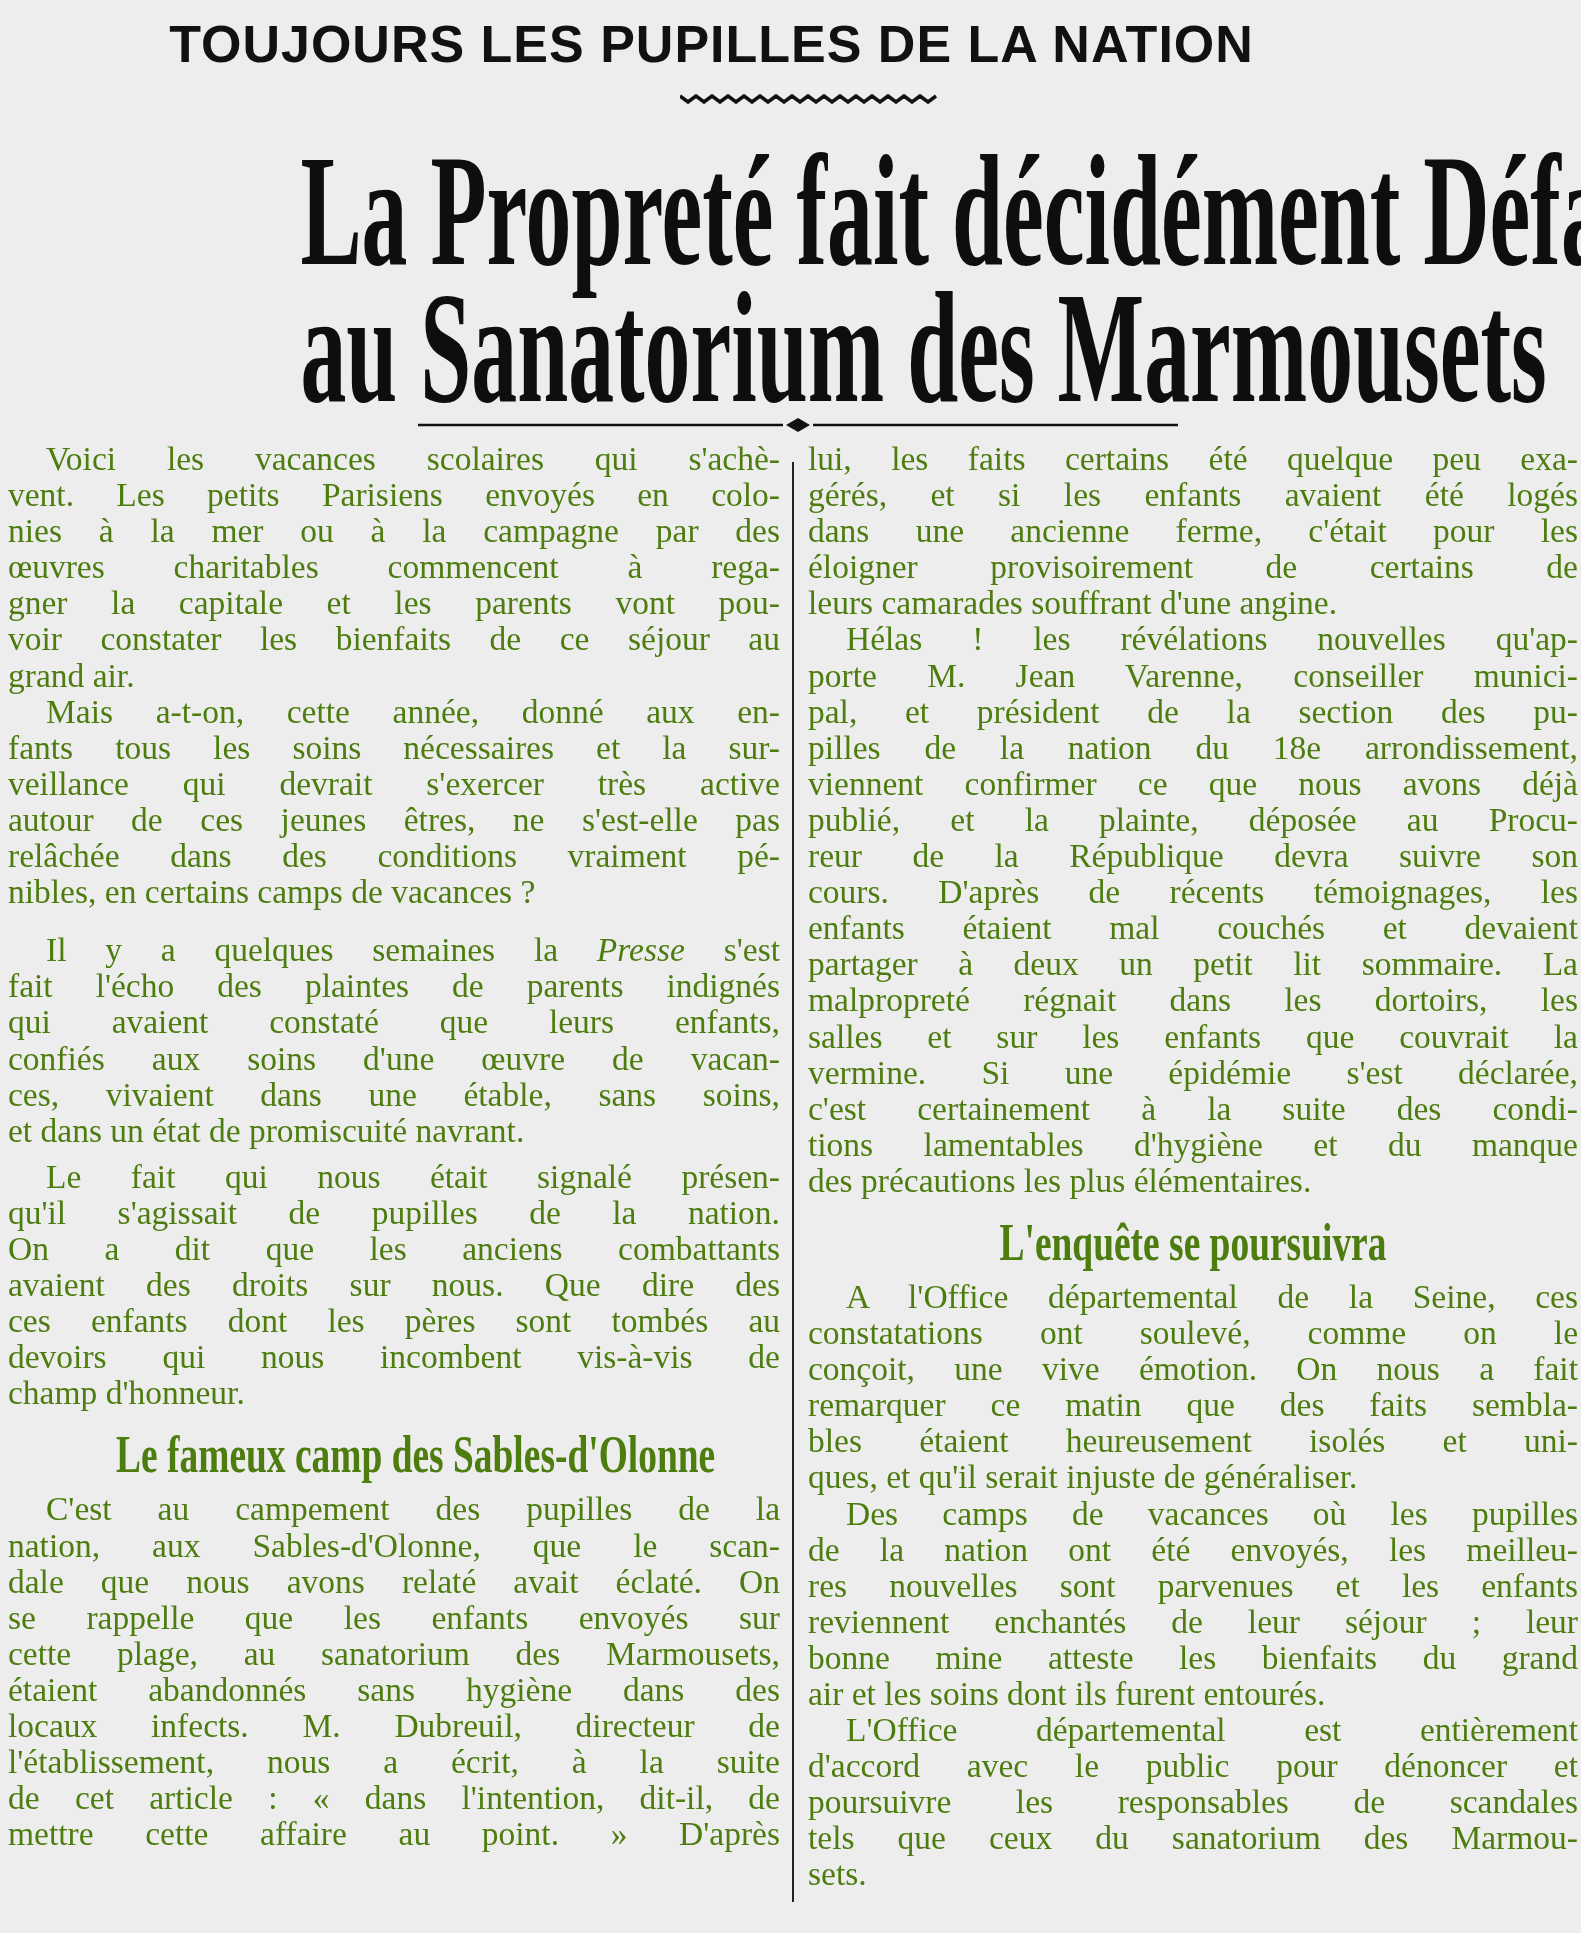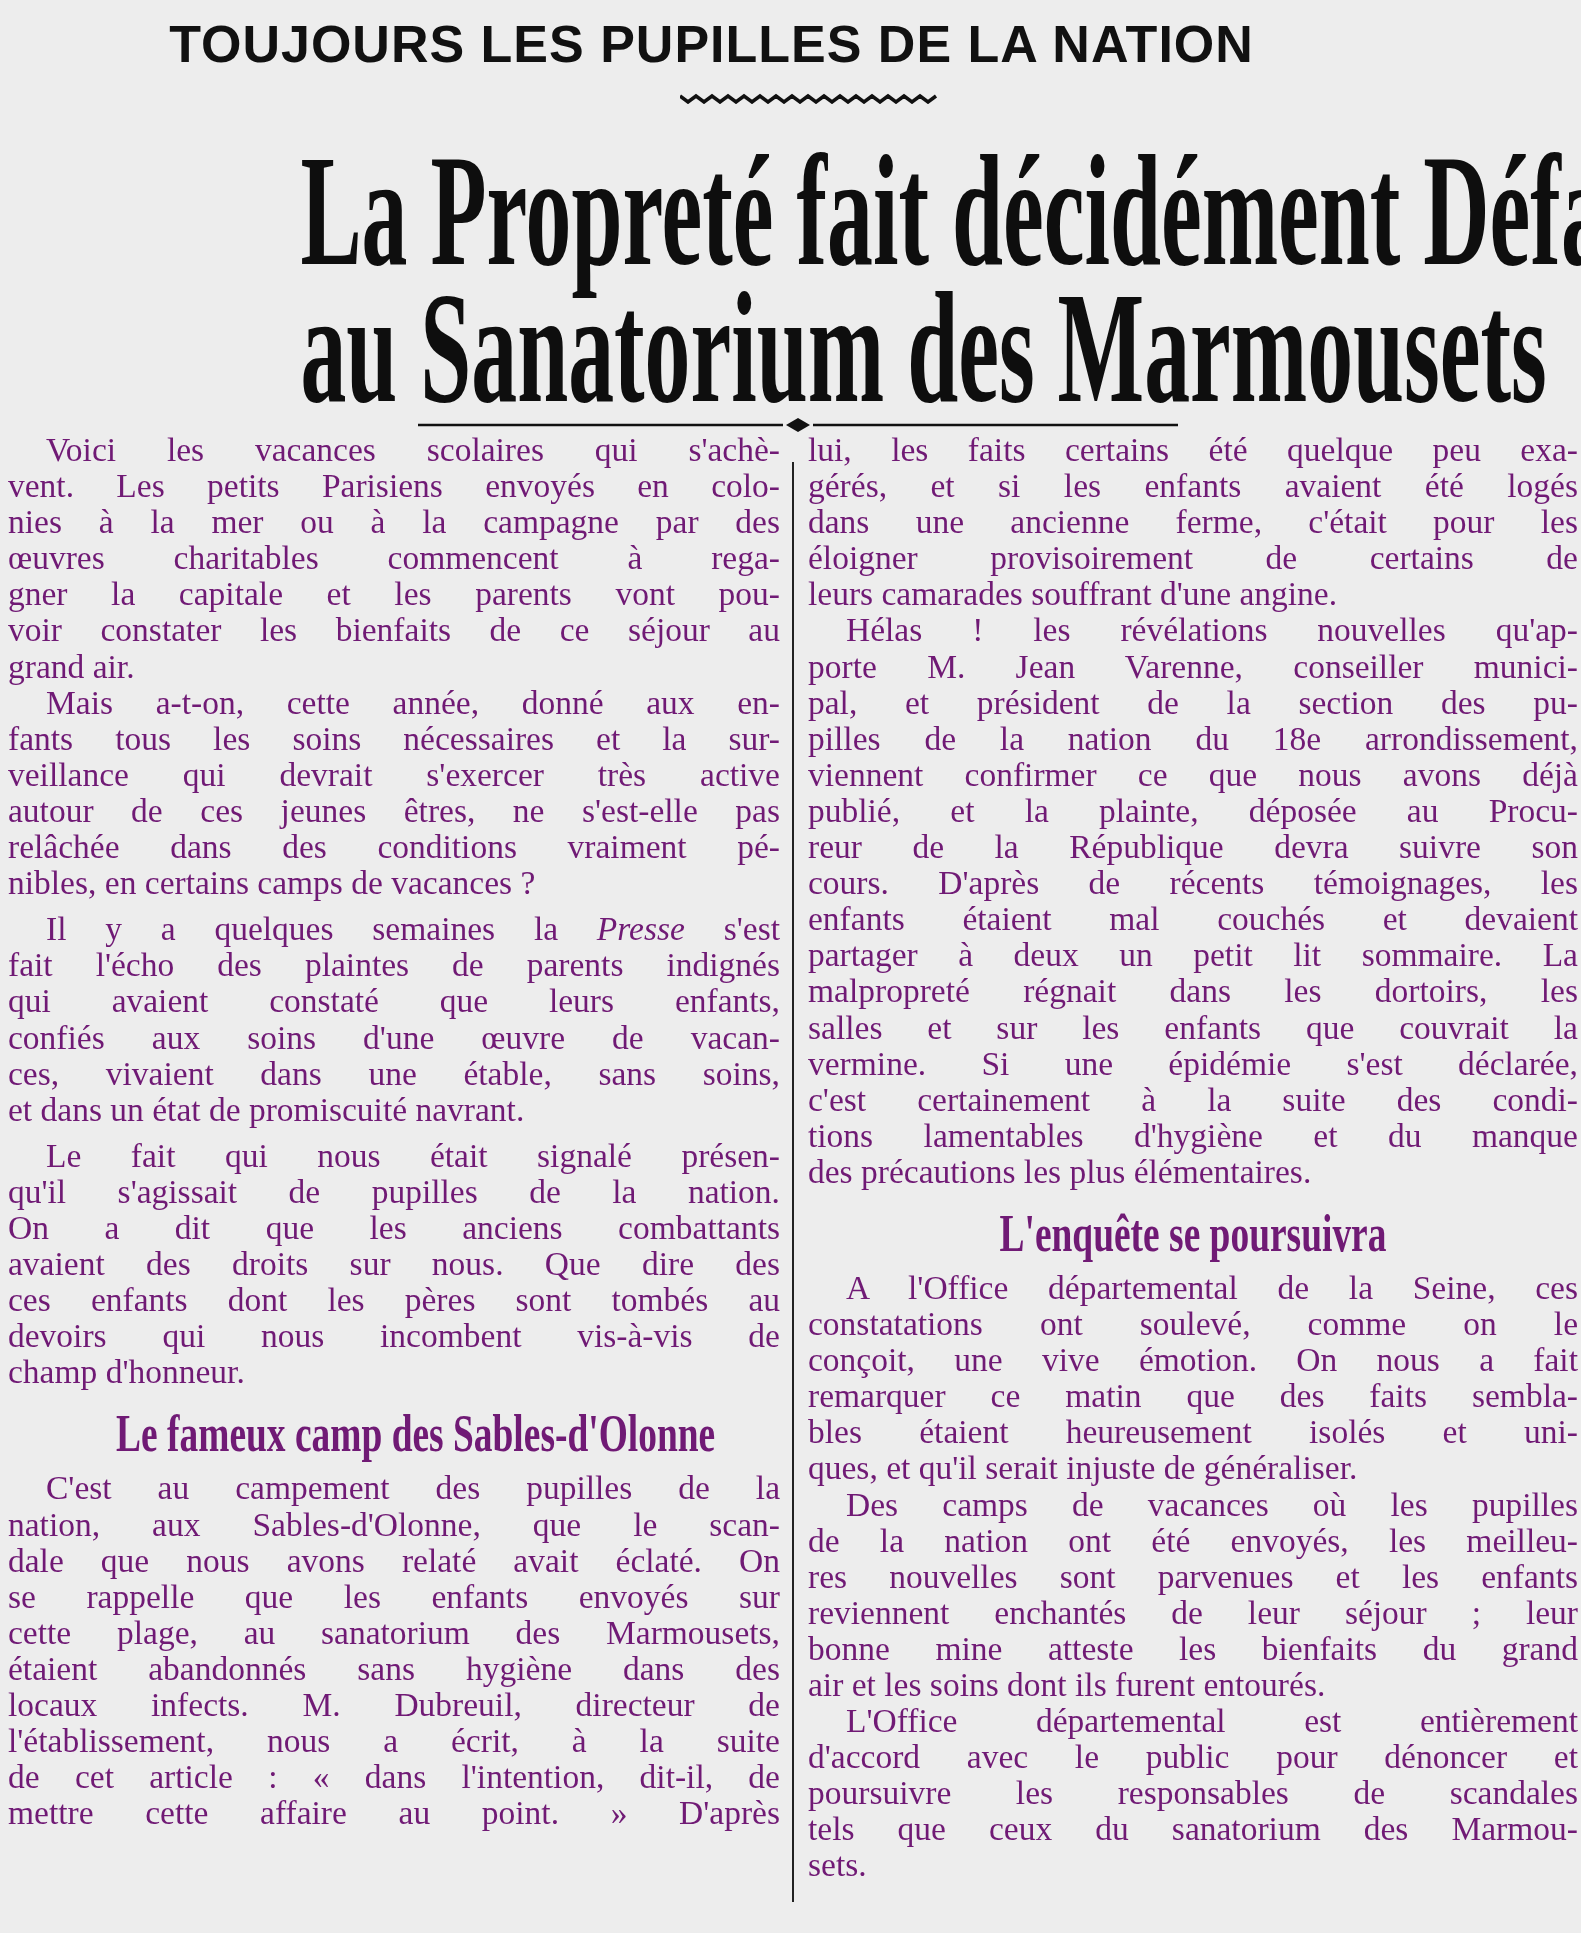--- a/index.html
+++ b/index.html
@@ -26,24 +26,24 @@
       font-family: "Liberation Serif", "DejaVu Serif", serif;
       font-weight: 700; color: #0e0e0e;
       transform-origin: center top;
     }
     .headline.l1 { top: 118px; font-size: 148px; transform: scaleX(0.62) scaleY(1.08); white-space: nowrap; }
     .headline.l2 { top: 255px; font-size: 148px; transform: scaleX(0.62) scaleY(1.08); white-space: nowrap; }
     .rule-ornament {
       position: absolute; left: 418px; top: 418px; width: 760px; height: 14px;
     }
     .col {
-      position: absolute; top: 432px;
+      position: absolute; top: 441px;
       font-size: 33.5px; line-height: 36.1px;
       text-align: justify;
-      color: #701a75;
+      color: #4d7c0f;
     }
     .col.left { left: 8px; width: 772px; }
     .col.right { left: 808px; width: 770px; }
     .col p { margin: 0; text-indent: 38px; }
     .col .line { display: block; text-align: justify; text-align-last: justify; white-space: nowrap; }
     .col .line.last { text-align-last: left; }
     .divider {
       position: absolute; left: 792px; top: 462px; width: 2px; height: 1440px;
       background: #222;
     }
@@ -88,21 +88,21 @@
     <span class="line last" style="text-indent:0">grand air.</span>
   </p>
   <p>
     <span class="line">Mais a-t-on, cette année, donné aux en-</span>
     <span class="line" style="text-indent:0">fants tous les soins nécessaires et la sur-</span>
     <span class="line" style="text-indent:0">veillance qui devrait s'exercer très active</span>
     <span class="line" style="text-indent:0">autour de ces jeunes êtres, ne s'est-elle pas</span>
     <span class="line" style="text-indent:0">relâchée dans des conditions vraiment pé-</span>
     <span class="line last" style="text-indent:0">nibles, en certains camps de vacances ?</span>
   </p>
-  <p style="margin-top:10px">
+  <p style="margin-top:22px">
     <span class="line"><span>Il y a quelques semaines la </span><em>Presse</em><span> s'est</span></span>
     <span class="line" style="text-indent:0">fait l'écho des plaintes de parents indignés</span>
     <span class="line" style="text-indent:0">qui avaient constaté que leurs enfants,</span>
     <span class="line" style="text-indent:0">confiés aux soins d'une œuvre de vacan-</span>
     <span class="line" style="text-indent:0">ces, vivaient dans une étable, sans soins,</span>
     <span class="line last" style="text-indent:0">et dans un état de promiscuité navrant.</span>
   </p>
   <p style="margin-top:10px">
     <span class="line">Le fait qui nous était signalé présen-</span>
     <span class="line" style="text-indent:0">qu'il s'agissait de pupilles de la nation.</span>

